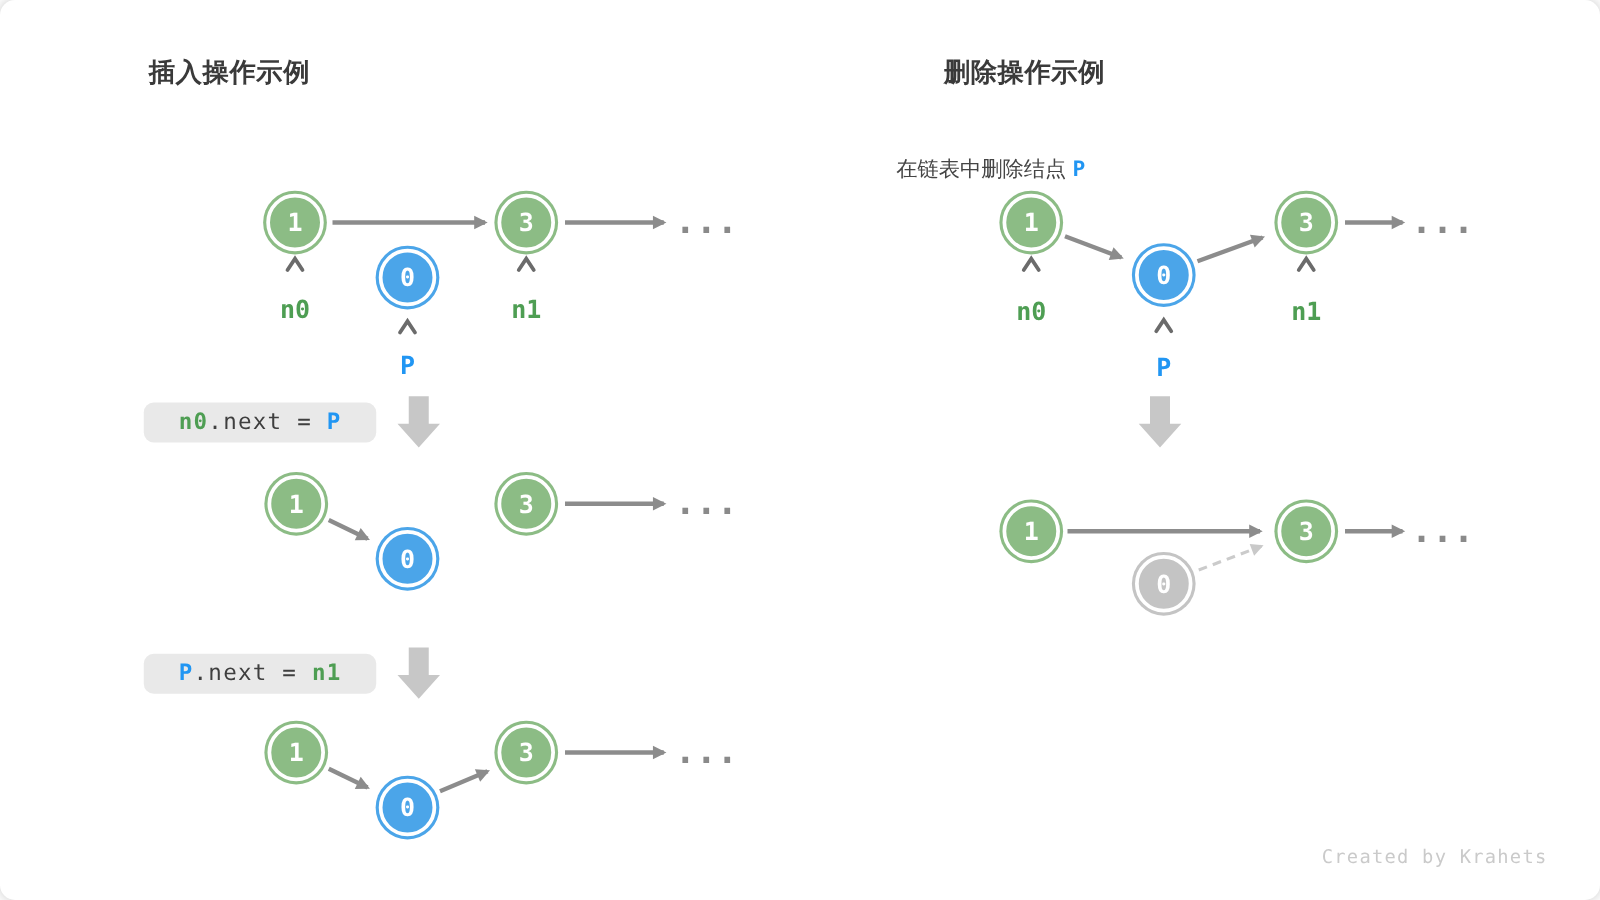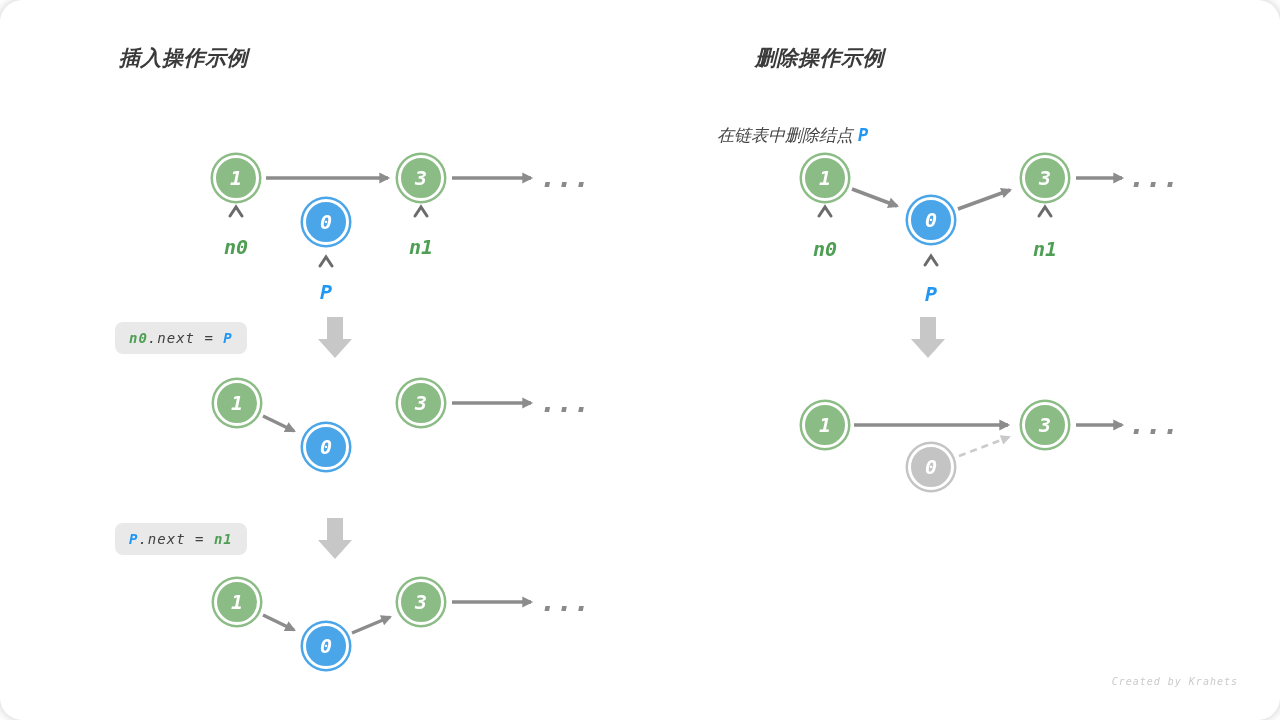--- a/index.html
+++ b/index.html
@@ -1,19 +1,19 @@
 <!DOCTYPE html>
 <html><head>
 <meta charset="utf-8">
 <style>
   * { margin: 0; padding: 0; box-sizing: border-box; }
   html, body { width: 1280px; height: 720px; background: #ffffff; font-family: "Liberation Sans", sans-serif; }
   .card {
     position: relative; width: 1280px; height: 720px; background: #ffffff;
-    border-radius: 22px; box-shadow: 0 0 10px rgba(0,0,0,0.22); overflow: hidden; font-style: italic;
+    border-radius: 12px; box-shadow: 0 0 10px rgba(0,0,0,0.22); overflow: hidden;
   }
   svg.overlay { position: absolute; left: 0; top: 0; width: 1280px; height: 720px; }
 
   .title {
     position: absolute; font-size: 21px; font-weight: 700; color: #3a3a3a;
     letter-spacing: 0.5px; white-space: nowrap;
   }
   .subtitle {
     position: absolute; font-size: 17px; color: #454545; white-space: nowrap;
   }
@@ -34,36 +34,36 @@
   .node.blue  { background: #4BA5E9; box-shadow: 0 0 0 2.5px #4BA5E9; }
   .node.gray  { background: #C4C4C4; box-shadow: 0 0 0 2.5px #C4C4C4; }
 
   .ref-label {
     position: absolute; transform: translate(-50%, -50%);
     font-family: "DejaVu Sans Mono", monospace; font-weight: 700; font-size: 20px;
     white-space: nowrap;
   }
 
   .codebox {
-    position: absolute; height: 32px; line-height: 32px; padding: 0 14px;
+    position: absolute; height: 32px; line-height: 32px; padding: 0 28px;
     background: #E9E9E9; border-radius: 8px;
-    font-family: "DejaVu Sans Mono", monospace; font-size: 14px; color: #3F3F3F;
+    font-family: "DejaVu Sans Mono", monospace; font-size: 18px; color: #3F3F3F;
     letter-spacing: 1px; white-space: nowrap;
   }
   .codebox .kw { font-weight: 700; }
 
   .dots {
     position: absolute; transform: translate(-50%, -62%);
     font-family: "DejaVu Sans Mono", monospace; font-weight: 900; font-size: 28px;
     color: #8A8A8A; letter-spacing: 0px; white-space: nowrap;
   }
 
   .watermark {
     position: absolute; right: 42px; top: 676px;
-    font-family: "DejaVu Sans Mono", monospace; font-size: 10px; color: #CACACA;
+    font-family: "DejaVu Sans Mono", monospace; font-size: 15px; color: #CACACA;
     letter-spacing: 1px; white-space: nowrap;
   }
 </style>
 </head>
 <body>
 
 <div class="card">
 
   <svg class="overlay">
     <defs>

